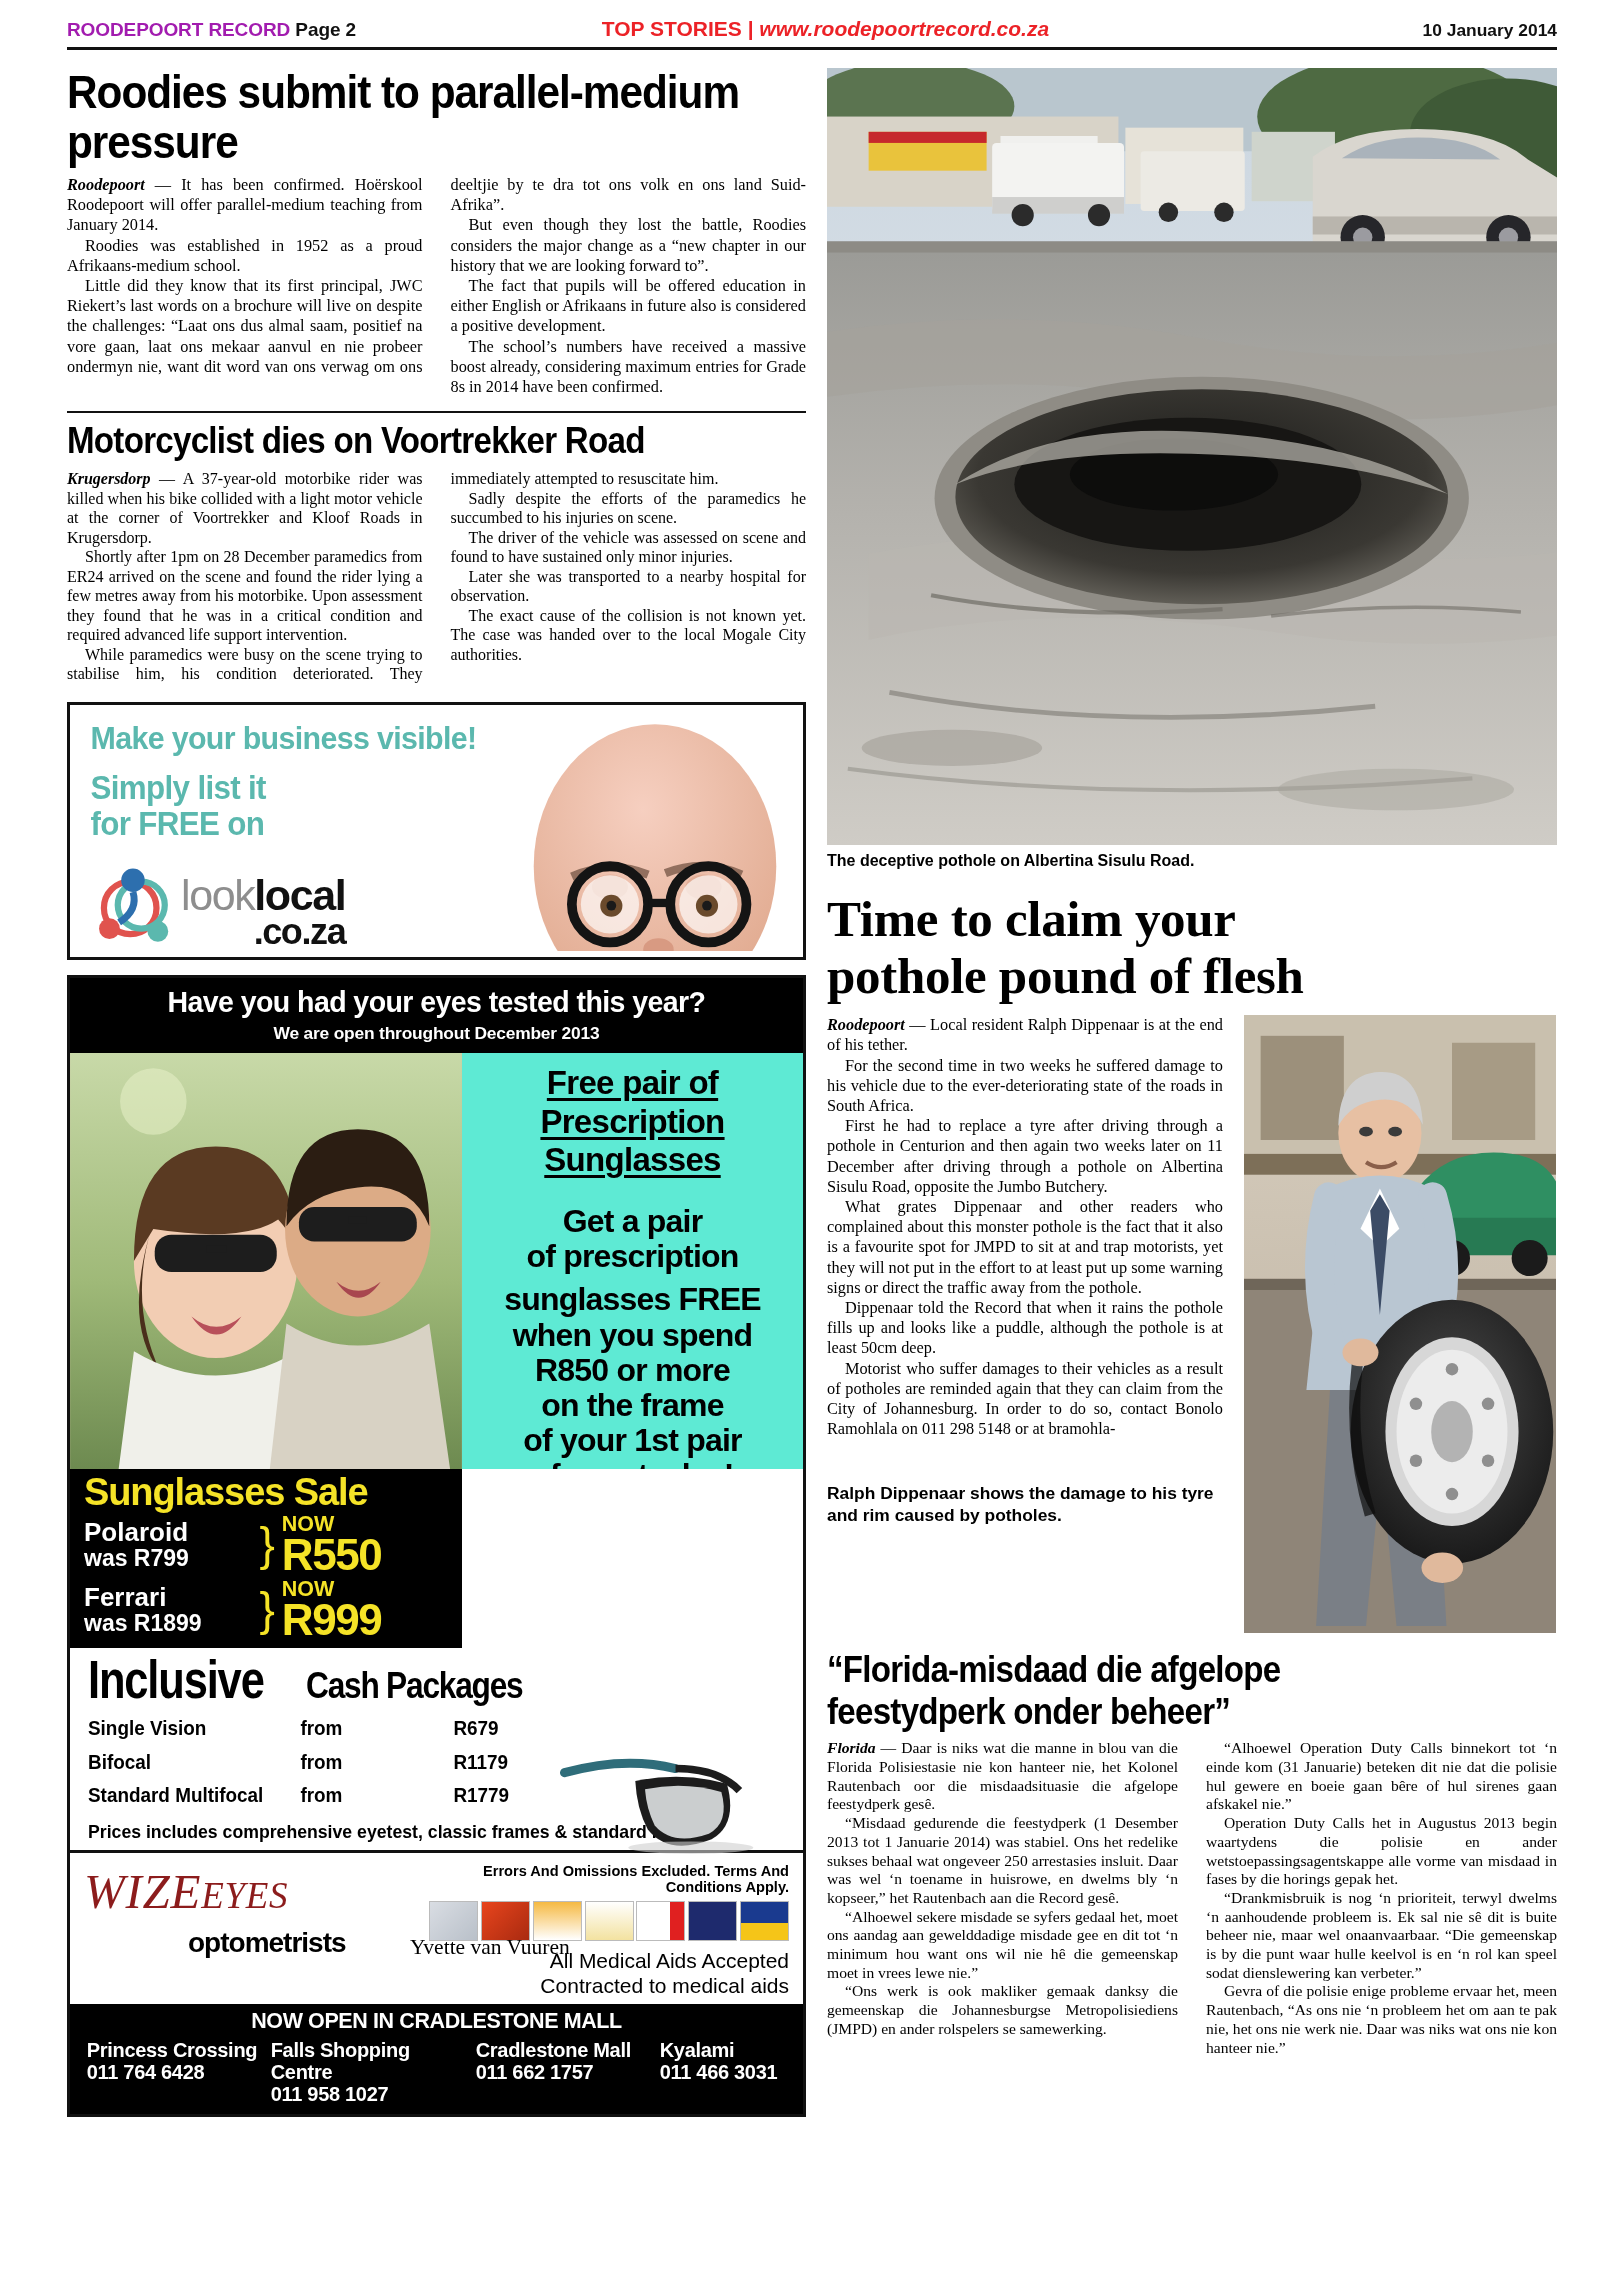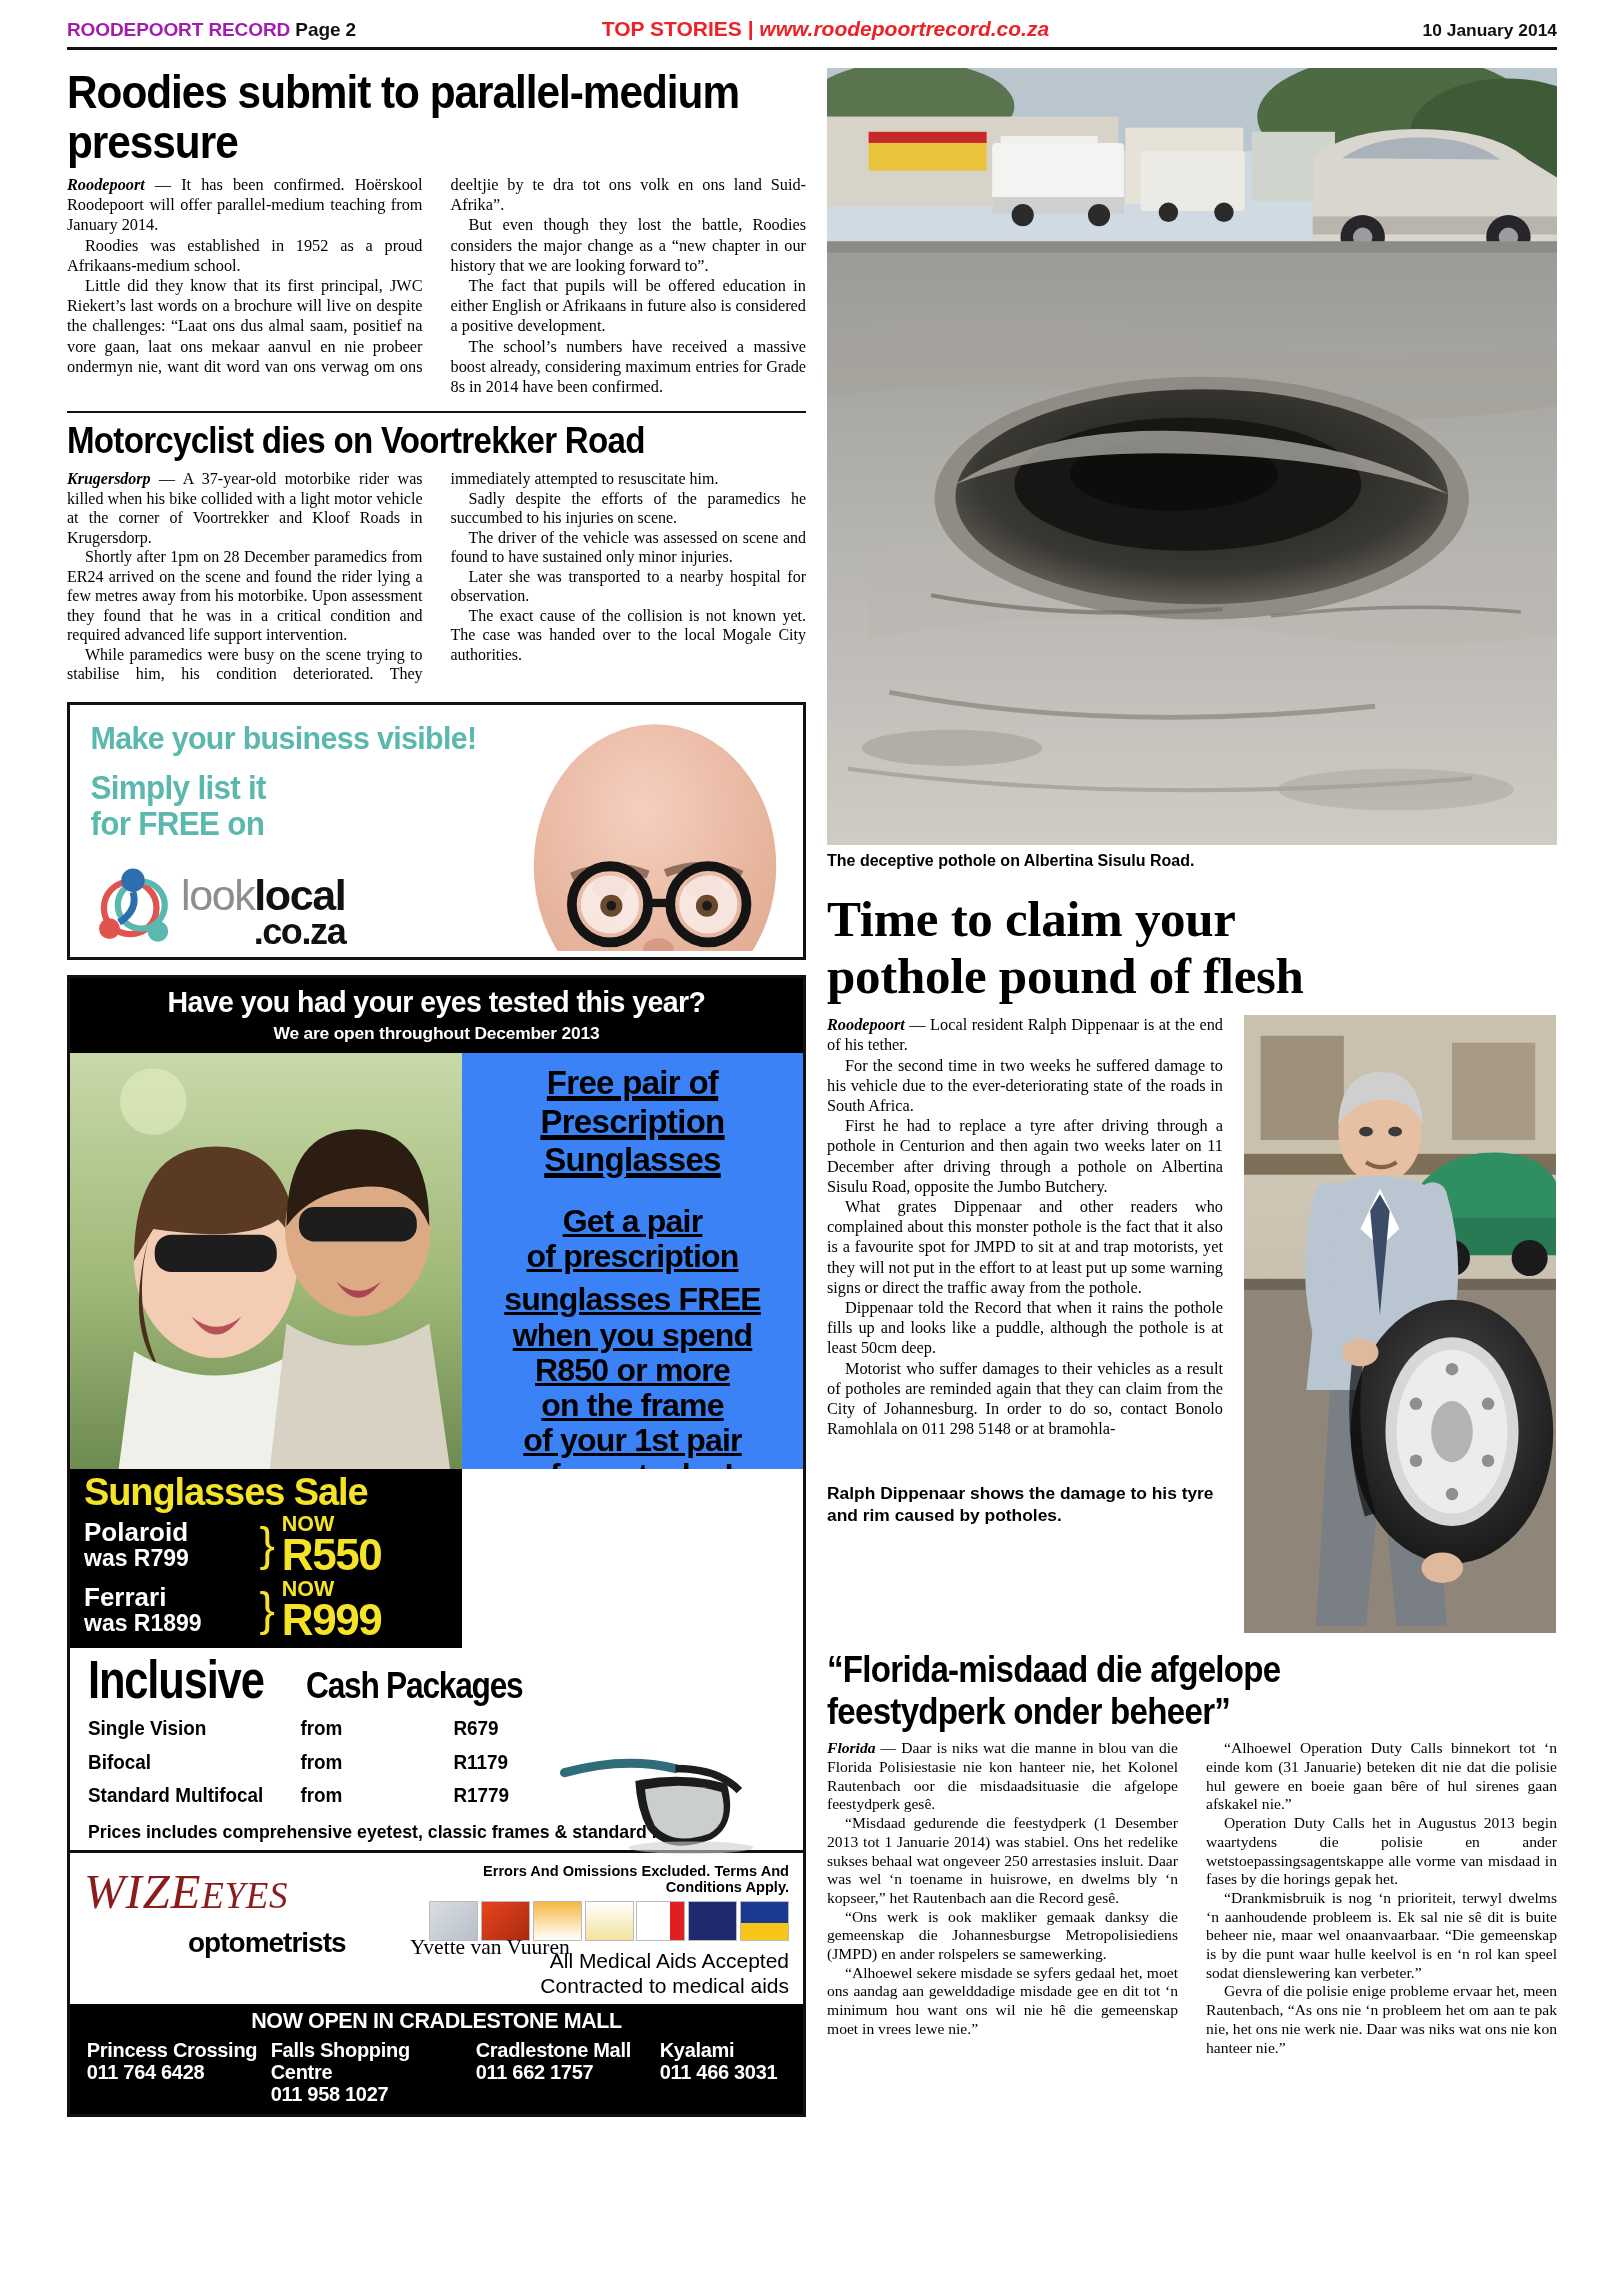--- a/index.html
+++ b/index.html
@@ -79,21 +79,21 @@
 
   
   .ad-eyes { border:3.5px solid #111; margin-top:15.3px; background:#fff; }
   .eyes-top { background:#000; color:#fff; text-align:center; padding:7px 0 8.3px; }
   .eyes-top h2 { font-family:"Liberation Sans", sans-serif; font-weight:bold;
                  font-size:30px; margin:0; letter-spacing:-0.6px; transform:scaleX(0.95); }
   .eyes-top h3 { font-family:"Liberation Sans", sans-serif; font-weight:bold;
                  font-size:17.4px; margin:4.2px 0 0; letter-spacing:-0.2px; }
   .eyes-mid { display:flex; height:416px; }
   .eyes-photo { width:392px; position:relative; overflow:hidden; background:#cbb9a0; }
-  .eyes-offer { flex:1; background:#3b82f6; text-align:center; padding:11px 5px 0;text-decoration:underline; }
+  .eyes-offer { flex:1; background:#5eead4; text-align:center; padding:11px 5px 0; }
   .eyes-offer .ul { font-family:"Liberation Sans", sans-serif; font-weight:bold;
                     font-size:33px; line-height:1.18; text-decoration:underline;
                     text-underline-offset:3.5px; letter-spacing:-0.7px; }
   .eyes-offer .bigtxt { font-family:"Liberation Sans", sans-serif; font-weight:bold;
                         font-size:32px; line-height:1.1; letter-spacing:-0.8px; margin-top:23.6px; }
   .sale-band { background:#000; color:#fff; display:flex; }
   .sale-left { width:392px; padding:4.2px 0 7px 14px; }
   .sale-title { font-family:"Liberation Sans", sans-serif; font-weight:bold;
                 font-size:38px; color:#f5e327; letter-spacing:-1.1px; line-height:1; }
   .sale-row { display:flex; align-items:center; margin-top:2.8px; }
@@ -564,22 +564,22 @@
           </div>
         </div>
       </div>
 
       <div style="margin-top:18px;">
         <h1 class="hl-sans small" style="margin-bottom:2.8px;">“Florida-misdaad die afgelope</h1>
         <h1 class="hl-sans small">feestydperk onder beheer”</h1>
         <div class="art-cols cond2">
           <p class="first"><span class="dateline">Florida</span> <span>—</span> <span>Daar is niks wat die manne in blou van die Florida Polisiestasie nie kon hanteer nie, het Kolonel Rautenbach oor die misdaadsituasie die afgelope feestydperk gesê.</span></p>
           <p>“Misdaad gedurende die feestydperk (1 Desember 2013 tot 1 Januarie 2014) was stabiel. Ons het redelike sukses behaal wat ongeveer 250 arrestasies insluit. Daar was wel ‘n toename in huisrowe, en dwelms bly ‘n kopseer,” het Rautenbach aan die Record gesê.</p>
+          <p>“Alhoewel sekere misdade se syfers gedaal het, moet ons aandag aan gewelddadige misdade gee en dit tot ‘n minimum hou want ons wil nie hê die gemeenskap moet in vrees lewe nie.”</p>
           <p>“Ons werk is ook makliker gemaak danksy die gemeenskap die Johannesburgse Metropolisiediens (JMPD) en ander rolspelers se samewerking.</p>
-          <p>“Alhoewel sekere misdade se syfers gedaal het, moet ons aandag aan gewelddadige misdade gee en dit tot ‘n minimum hou want ons wil nie hê die gemeenskap moet in vrees lewe nie.”</p>
           <p>“Alhoewel Operation Duty Calls binnekort tot ‘n einde kom (31 Januarie) beteken dit nie dat die polisie hul gewere en boeie gaan bêre of hul sirenes gaan afskakel nie.”</p>
           <p>Operation Duty Calls het in Augustus 2013 begin waartydens die polisie en ander wetstoepassingsagentskappe alle vorme van misdaad in fases by die horings gepak het.</p>
           <p>“Drankmisbruik is nog ‘n prioriteit, terwyl dwelms ‘n aanhoudende probleem is. Ek sal nie sê dit is buite beheer nie, maar wel onaanvaarbaar. “Die gemeenskap is by die punt waar hulle keelvol is en ‘n rol kan speel sodat dienslewering kan verbeter.”</p>
           <p>Gevra of die polisie enige probleme ervaar het, meen Rautenbach, “As ons nie ‘n probleem het om aan te pak nie, het ons nie werk nie. Daar was niks wat ons nie kon hanteer nie.”</p>
         </div>
       </div>
     </div>
   </div>
 </div>
 

